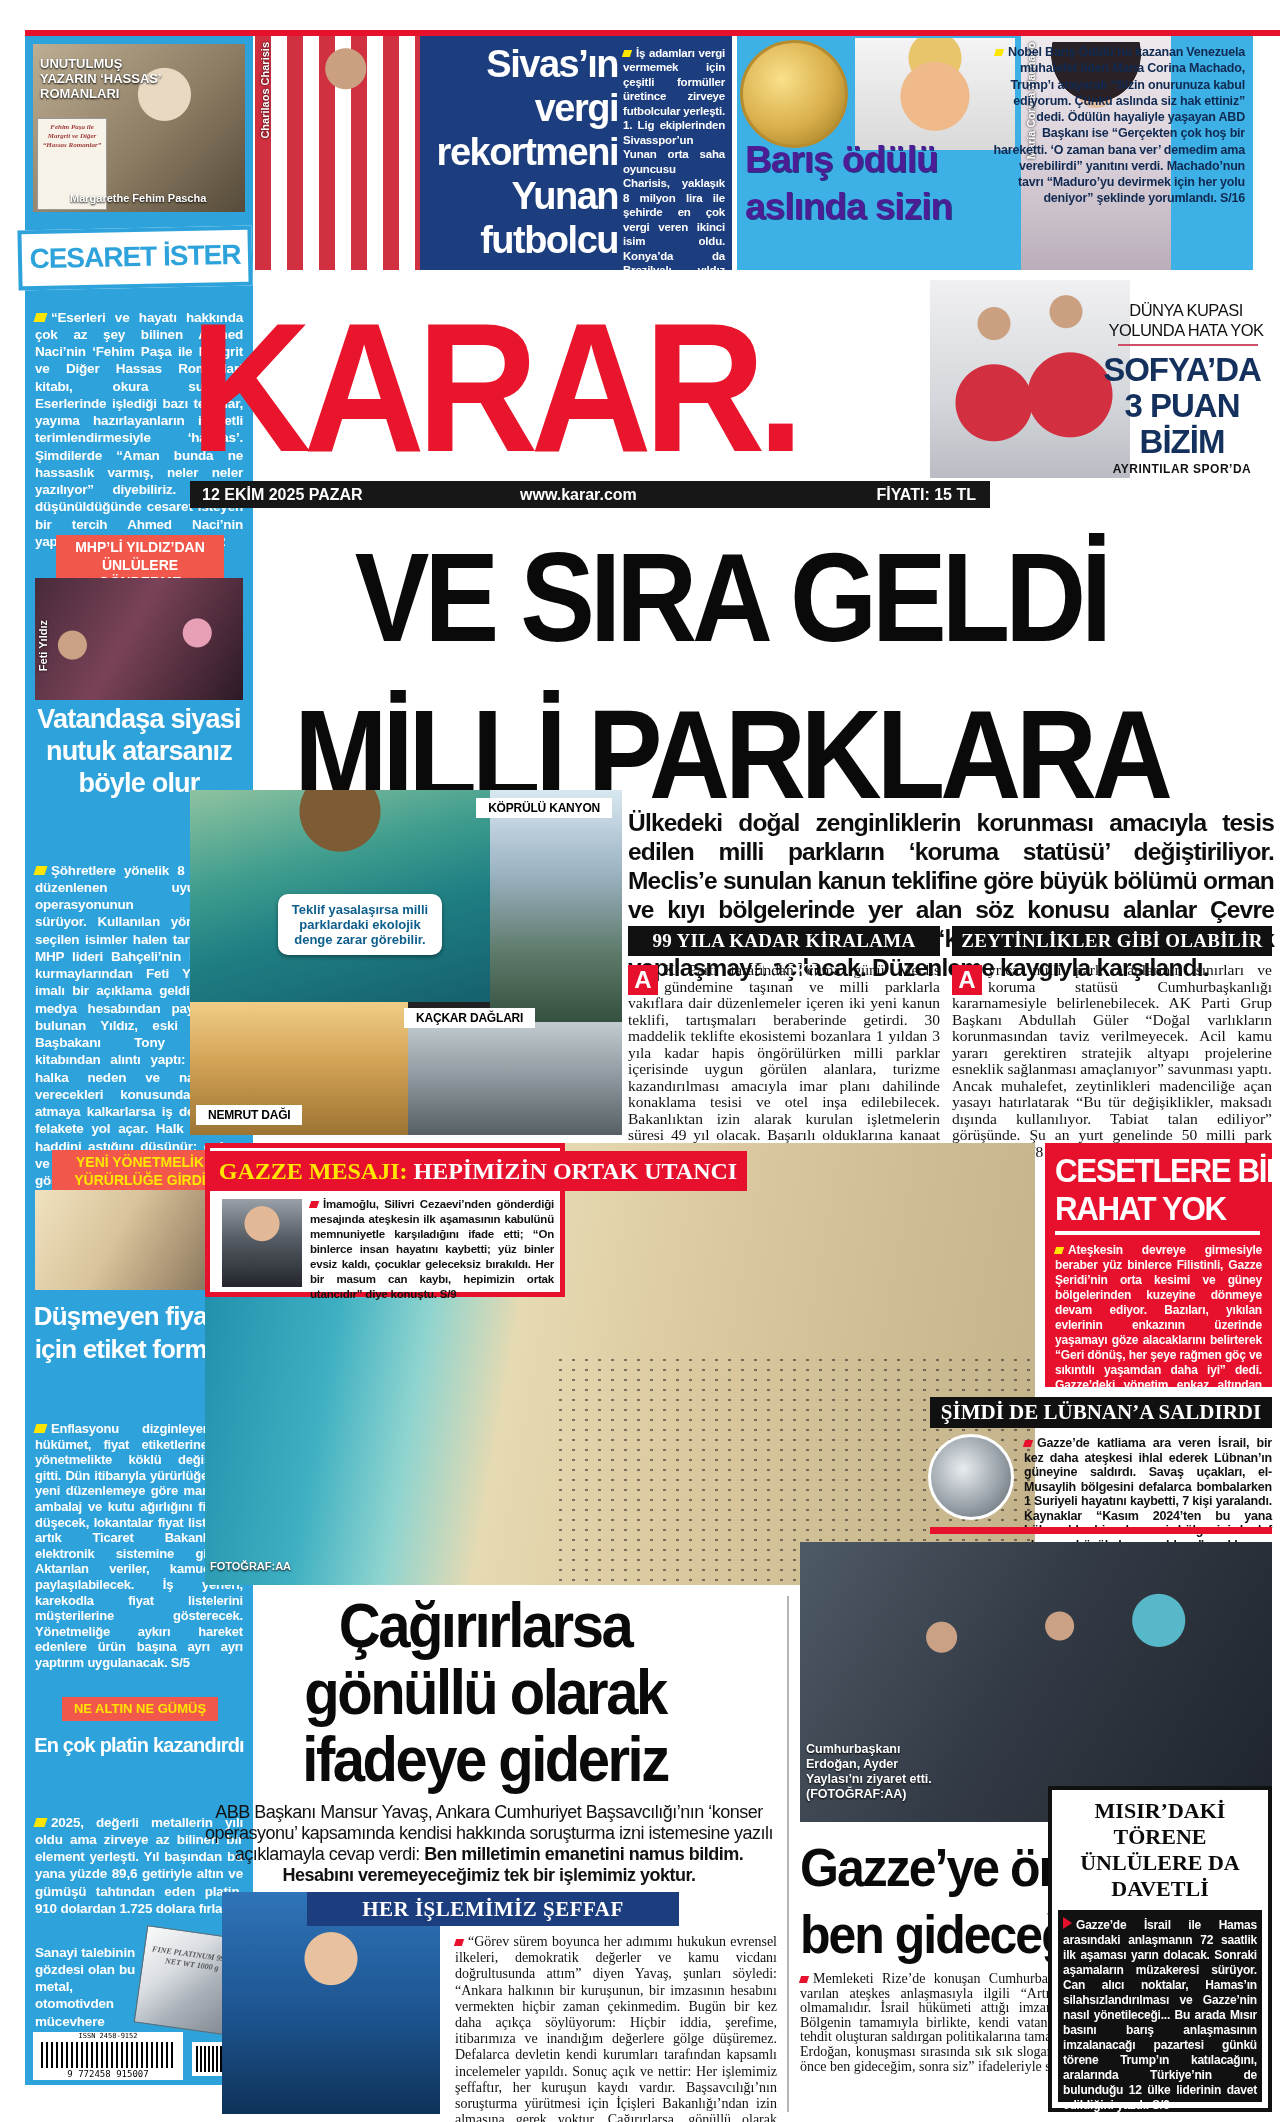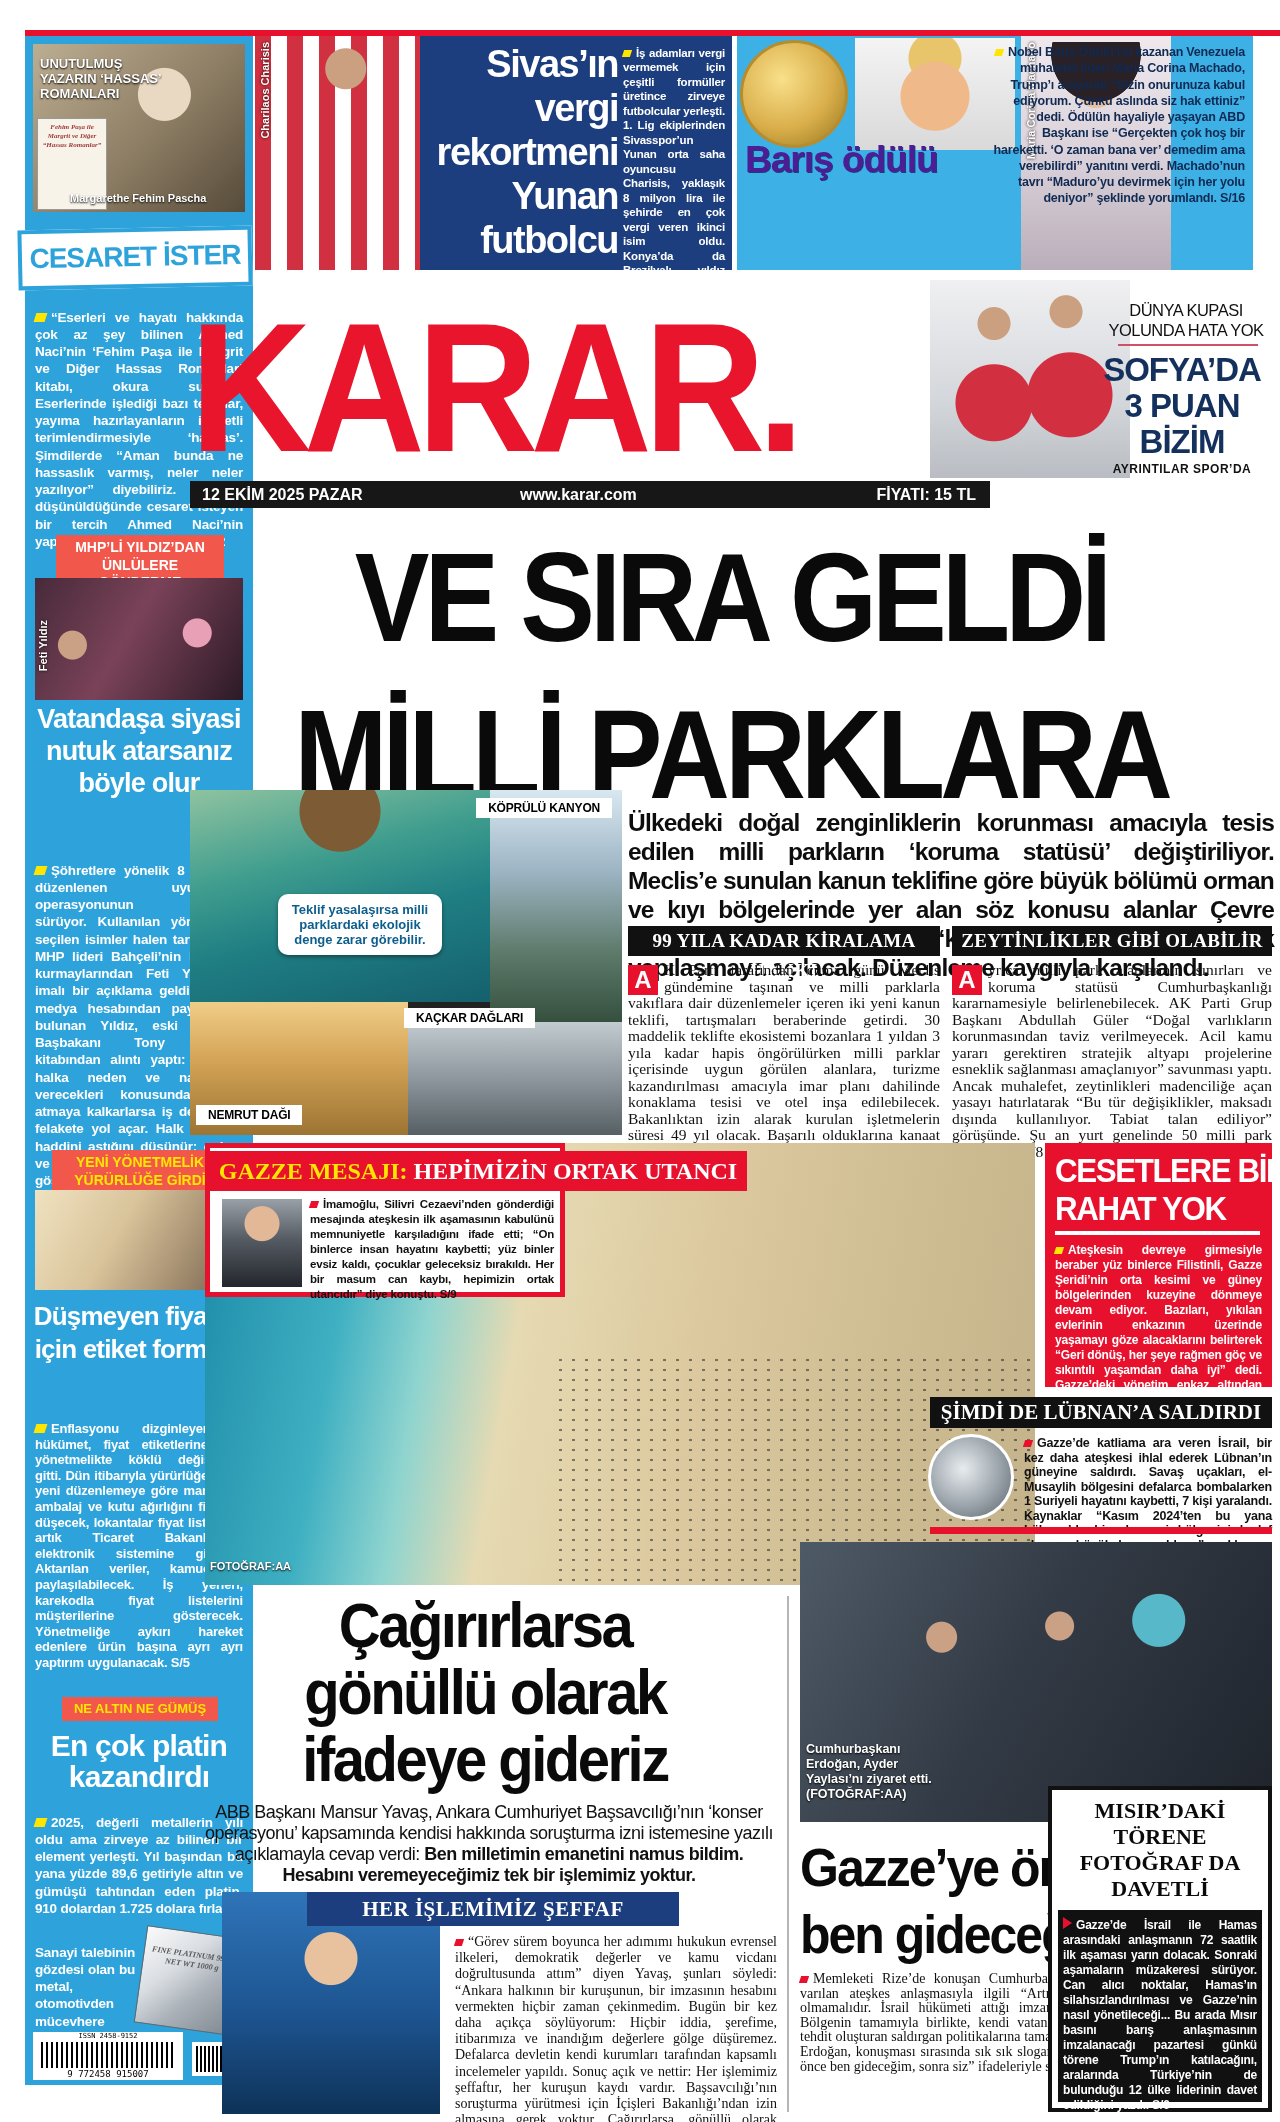--- a/index.html
+++ b/index.html
@@ -46,21 +46,21 @@
   .shead{position:absolute;left:28px;width:222px;color:#fff;text-align:center;
          font:900 27px/32px "Liberation Sans",sans-serif;letter-spacing:-0.8px;}
   #a2head{top:703px;}
   #a2body{top:848px;}
   #yonlab{left:52px;top:1150px;width:176px;}
   #market{left:35px;top:1190px;width:208px;height:100px;
           background:linear-gradient(120deg,#f0e2c0 0%,#d9c49b 40%,#a08a6d 75%,#6e5f4c 100%);}
   #a3head{top:1300px;font-size:26px;line-height:33px;}
   #a3body{top:1408px;font-size:13px;line-height:1.2;}
   #nealt{left:62px;top:1697px;width:156px;font-size:13px;}
-  #a4head{top:1730px;font-size:30px;line-height:31px;}
+  #a4head{top:1730px;font-size:20px;line-height:31px;}
   #a4bodyA{top:1800px;}
   #a4bodyB{top:1930px;width:100px;}
   #platinum{left:140px;top:1932px;width:102px;height:96px;
             background:linear-gradient(135deg,#fafafa 0%,#d9dde2 35%,#aab1b8 60%,#7c848c 100%);
             border:1px solid #666;transform:rotate(8deg);}
   #plattxt{left:150px;top:1950px;width:85px;color:#555;font:italic 700 8px/10px "Liberation Serif",serif;
            transform:rotate(8deg);text-align:center;}
   #bcbox{left:33px;top:2032px;width:150px;height:48px;background:#fff;text-align:center;}
   #bcbox .issn{font:400 7px/9px "DejaVu Sans Mono",monospace;color:#000;}
   #bcbox .bars{height:26px;margin:1px 8px;background:repeating-linear-gradient(90deg,#000 0 2px,#fff 2px 5px);}
@@ -266,20 +266,21 @@
     <p id="mbbody" style="margin:0"><span class="bl s"></span><span>İş adamları vergi vermemek için çeşitli formüller üretince zirveye futbolcular yerleşti. 1. Lig ekiplerinden Sivasspor’un Yunan orta saha oyuncusu Charisis, yaklaşık 8 milyon lira ile şehirde en çok vergi veren ikinci isim oldu. Konya’da da Brezilyalı yıldız Guilherme, ilk 12’de yer aldı. S/4</span></p>
   </div>
 
   <div class="abs" id="rtbox">
     <div class="ph" id="machado"></div>
     <div class="ph" id="medal"></div>
     <div class="ph" id="trump"></div>
     <div class="vcred" id="rtcred">Maria Corina Machado</div>
     <div id="rthead">
       <div>Barış ödülü</div>
+      <div>aslında sizin</div>
     </div>
     <p id="rtbody" style="margin:0"><span class="bl s"></span><span>Nobel Barış Ödülü’nü kazanan Venezuela muhalefet lideri Maria Corina Machado, Trump’ı arayarak “Sizin onurunuza kabul ediyorum. Çünkü aslında siz hak ettiniz” dedi. Ödülün hayaliyle yaşayan ABD Başkanı ise “Gerçekten çok hoş bir hareketti. ‘O zaman bana ver’ demedim ama verebilirdi” yanıtını verdi. Machado’nun tavrı “Maduro’yu devirmek için her yolu deniyor” şeklinde yorumlandı. S/16</span></p>
   </div>
 
   <div class="abs" id="logo">KARAR.</div>
   <div class="abs" id="datebar">
     <span class="c" style="left:12px">12 EKİM 2025 PAZAR</span>
     <span class="c" style="left:330px">www.karar.com</span>
     <span class="c" style="right:14px">FİYATI: 15 TL</span>
   </div>
@@ -353,19 +354,19 @@
   <div class="abs" id="bmhead">
     <div>Gazze’ye önce</div>
     <div>ben gideceğim</div>
   </div>
   <p class="abs" id="bmbody" style="margin:0"><span class="bl s r"></span><span>Memleketi Rize’de konuşan Cumhurbaşkanı Erdoğan, Gazze’de varılan ateşkes anlaşmasıyla ilgili “Artık bundan geriye dönüş olmamalıdır. İsrail hükümeti attığı imzanın arkasında durmalıdır. Bölgenin tamamıyla birlikte, kendi vatandaşlarının da güvenliğine tehdit oluşturan saldırgan politikalarına tamamen son vermelidir” dedi. Erdoğan, konuşması sırasında sık sık slogan atan gençlere “Gazze’ye önce ben gideceğim, sonra siz” ifadeleriyle seslendi. S/9</span></p>
 
   <div class="abs" id="misirbox">
     <div id="misirhead">
       <div>MISIR’DAKİ</div>
       <div>TÖRENE</div>
-      <div>FOTOĞRAF DA</div>
+      <div>ÜNLÜLERE DA</div>
       <div>DAVETLİ</div>
     </div>
     <p id="misirbody" style="margin:0"><span class="tri"></span><span>Gazze’de İsrail ile Hamas arasındaki anlaşmanın 72 saatlik ilk aşaması yarın dolacak. Sonraki aşamaların müzakeresi sürüyor. Can alıcı noktalar, Hamas’ın silahsızlandırılması ve Gazze’nin nasıl yönetileceği... Bu arada Mısır basını barış anlaşmasının imzalanacağı pazartesi günkü törene Trump’ın katılacağını, aralarında Türkiye’nin de bulunduğu 12 ülke liderinin davet edildiğini yazdı. S/6</span></p>
   </div>
 
 </div>
 
 </body></html>

